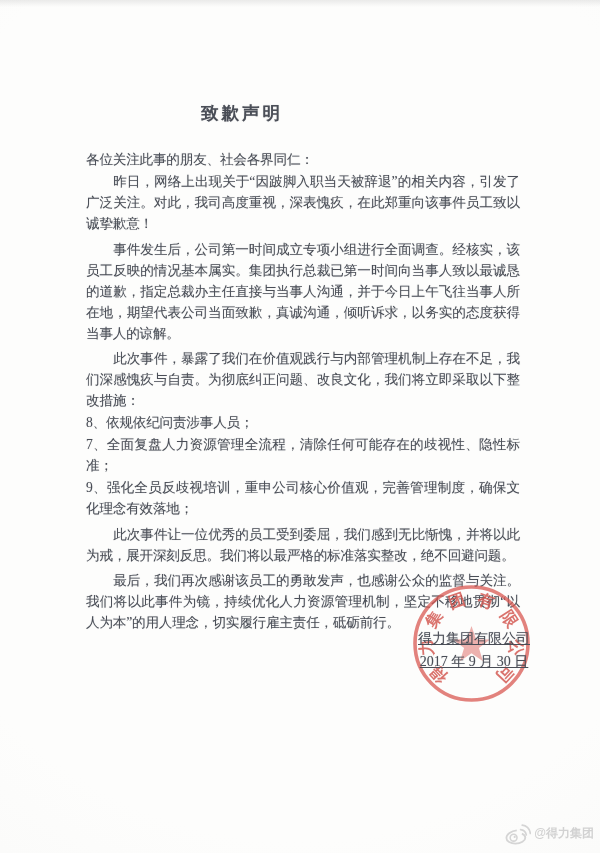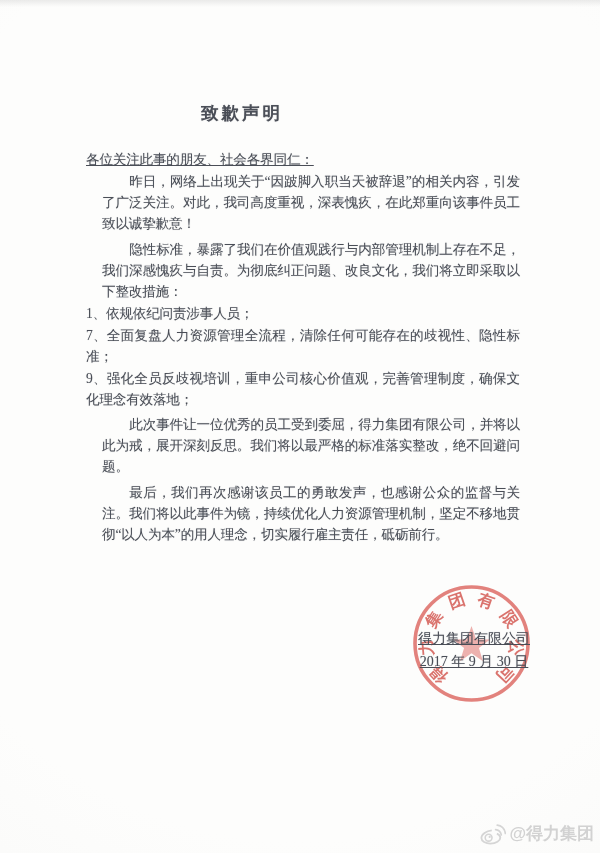--- a/index.html
+++ b/index.html
@@ -21,60 +21,61 @@
   }
 
   .body-text {
     position:absolute; left:86px; top:149px; width:434px;
     color:#4a4e57; font-size:13.6px; line-height:21px;
     text-align:justify; letter-spacing:-.2px;
     filter:blur(.3px); text-shadow:0 0 1px rgba(74,78,87,.3);
   }
   .body-text p { margin:0 0 4.5px 0; }
   .body-text p.tight { margin-bottom:1px; }
-  .body-text p.indent { text-indent:2em;margin-left:16px; }
-  .salutation { margin-bottom:1px !important;text-decoration:underline; }
+  .body-text p.indent { text-indent:2em; }
+  .salutation { margin-bottom:1px !important; }
 
   .signature {
     position:absolute; left:371px; top:627px; width:206px; z-index:2;
     text-align:center; color:#494d56; font-size:14px; line-height:23px;
     filter:blur(.3px); text-shadow:0 0 1px rgba(74,78,87,.35);text-decoration:underline;
   }
 
   .seal {
     position:absolute; left:410px; top:582px; width:123px; height:123px;
     z-index:1; filter:blur(.45px); opacity:.93;
   }
   .seal text {
     font-family:"Liberation Serif","DejaVu Serif",serif;
     font-size:16.5px; font-weight:600; fill:rgba(211,84,77,.88);
   }
 
   .watermark {
     position:absolute; right:6px; bottom:8px; z-index:3;
     display:flex; align-items:center; gap:3px;
-    color:#d2d2d2; font-size:17px; font-weight:600;
+    color:#d2d2d2; font-size:12px; font-weight:600;
     font-family:"Liberation Sans","DejaVu Sans",sans-serif;
   }
 </style>
 </head>
 <body>
 
 <div class="photo">
 
   <div class="title">致歉声明</div>
 
   <div class="body-text">
     <p class="salutation">各位关注此事的朋友、社会各界同仁：</p>
     <p class="indent">昨日，网络上出现关于“因跛脚入职当天被辞退”的相关内容，引发了广泛关注。对此，我司高度重视，深表愧疚，在此郑重向该事件员工致以诚挚歉意！</p>
-    <p class="indent tight">隐性标准，暴露了我们在价值观践行与内部管理机制上存在不足，我们深感愧疚与自责。为彻底纠正问题、改良文化，我们将立即采取以下整改措施：</p>
-    <p class="tight">1、依规依纪问责涉事人员；</p>
+    <p class="indent">事件发生后，公司第一时间成立专项小组进行全面调查。经核实，该员工反映的情况基本属实。集团执行总裁已第一时间向当事人致以最诚恳的道歉，指定总裁办主任直接与当事人沟通，并于今日上午飞往当事人所在地，期望代表公司当面致歉，真诚沟通，倾听诉求，以务实的态度获得当事人的谅解。</p>
+    <p class="indent tight">此次事件，暴露了我们在价值观践行与内部管理机制上存在不足，我们深感愧疚与自责。为彻底纠正问题、改良文化，我们将立即采取以下整改措施：</p>
+    <p class="tight">8、依规依纪问责涉事人员；</p>
     <p class="tight">7、全面复盘人力资源管理全流程，清除任何可能存在的歧视性、隐性标准；</p>
     <p>9、强化全员反歧视培训，重申公司核心价值观，完善管理制度，确保文化理念有效落地；</p>
-    <p class="indent">此次事件让一位优秀的员工受到委屈，得力集团有限公司，并将以此为戒，展开深刻反思。我们将以最严格的标准落实整改，绝不回避问题。</p>
+    <p class="indent">此次事件让一位优秀的员工受到委屈，我们感到无比惭愧，并将以此为戒，展开深刻反思。我们将以最严格的标准落实整改，绝不回避问题。</p>
     <p class="indent">最后，我们再次感谢该员工的勇敢发声，也感谢公众的监督与关注。我们将以此事件为镜，持续优化人力资源管理机制，坚定不移地贯彻“以人为本”的用人理念，切实履行雇主责任，砥砺前行。</p>
   </div>
 
   <svg class="seal" viewBox="0 0 123 123" xmlns="http://www.w3.org/2000/svg">
     <circle cx="61.5" cy="61.5" r="56.5" fill="none" stroke="rgba(218,88,81,.8)" stroke-width="3.6"></circle>
     <polygon points="61.5,44 66.09,57.19 80.05,57.47 68.92,65.91 72.96,79.28 61.5,71.3 50.04,79.28 54.08,65.91 42.95,57.47 56.91,57.19" fill="rgba(223,104,98,.55)"></polygon>
     <text transform="rotate(-133 61.5 61.5)" x="61.5" y="22" text-anchor="middle">得</text>
     <text transform="rotate(-95 61.5 61.5)" x="61.5" y="22" text-anchor="middle">力</text>
     <text transform="rotate(-57 61.5 61.5)" x="61.5" y="22" text-anchor="middle">集</text>
     <text transform="rotate(-19 61.5 61.5)" x="61.5" y="22" text-anchor="middle">团</text>

